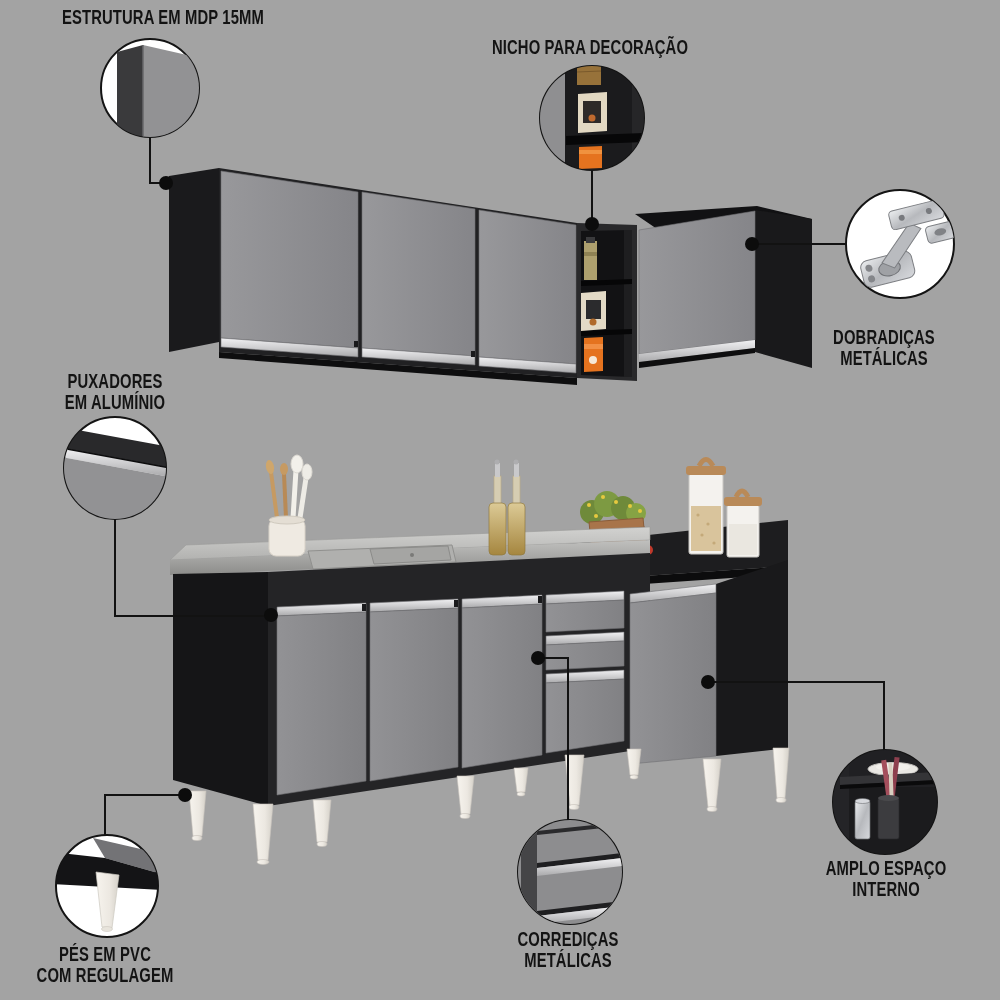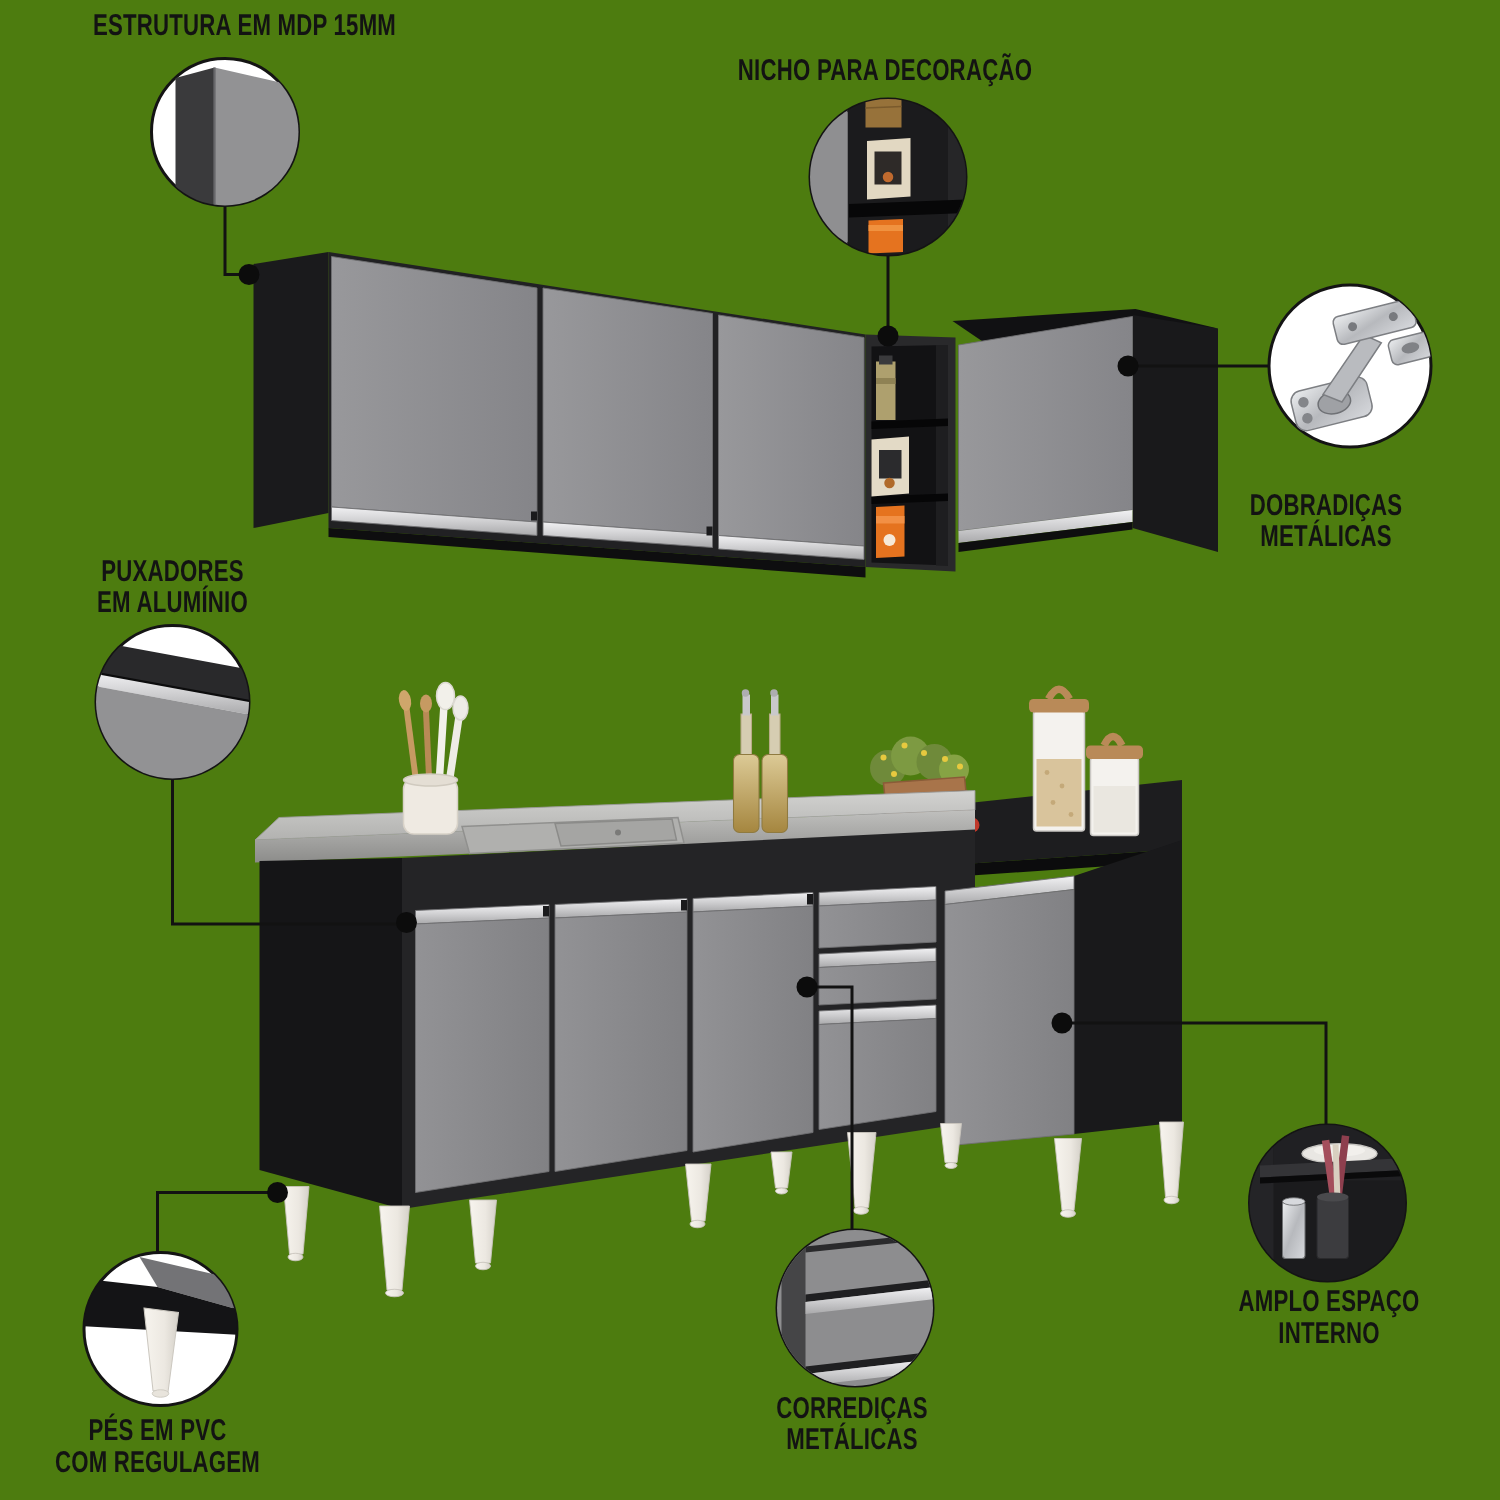--- a/index.html
+++ b/index.html
@@ -1,16 +1,16 @@
 <!DOCTYPE html>
 <html><head>
 <meta charset="utf-8">
 <style>
   html,body{margin:0;padding:0;background:#fff;}
-  .stage{position:relative;width:1000px;height:1000px;background:#4d7c0f;overflow:hidden;
+  .stage{position:relative;width:1000px;height:1000px;background:#a3a3a3;overflow:hidden;
          font-family:"Liberation Sans",sans-serif;}
   .stage svg{position:absolute;left:0;top:0;}
   .label{position:absolute;font-weight:700;color:#131313;text-align:center;
          font-size:20px;line-height:21px;letter-spacing:.2px;
          transform:scaleX(.74);transform-origin:50% 0;white-space:nowrap;}
   .label span{display:block;}
   .lbl-estrutura{left:13px;top:7px;width:300px;}
   .lbl-nicho{left:440px;top:37px;width:300px;}
   .lbl-dobradicas{left:764px;top:327px;width:240px;}
   .lbl-puxadores{left:-5px;top:371px;width:240px;}

